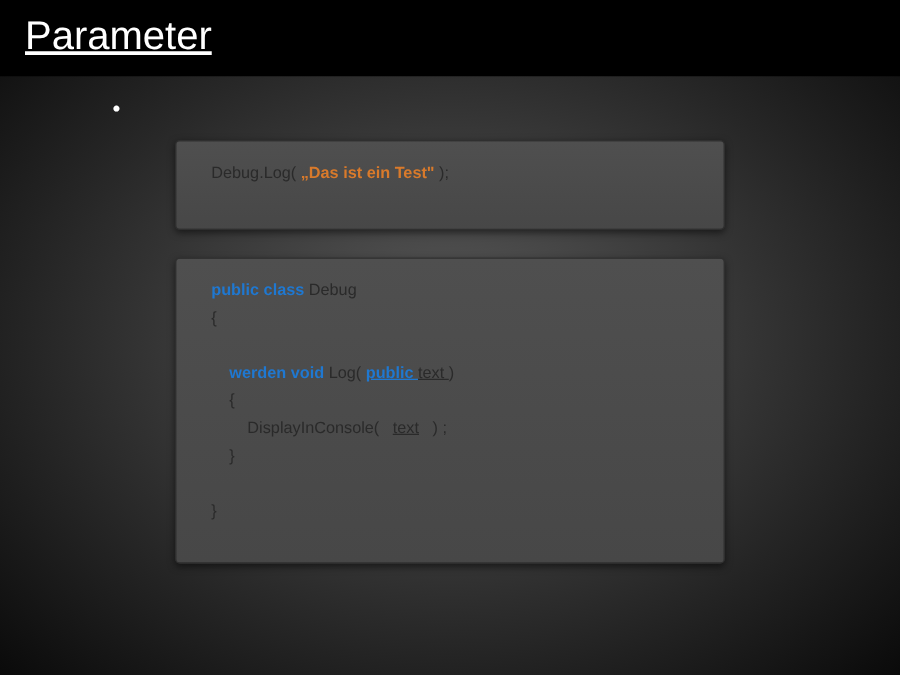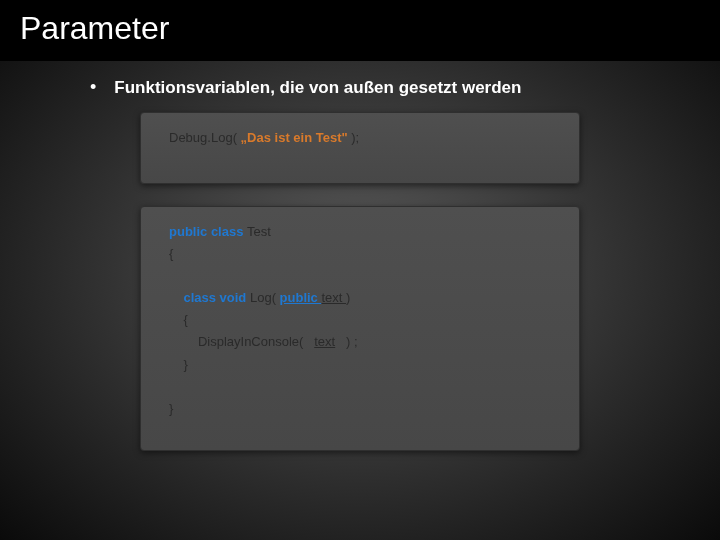--- a/index.html
+++ b/index.html
@@ -13,20 +13,21 @@
     position: relative;
   }
   .title-bar {
     background: #000;
     padding: 10px 20px 14px 20px;
   }
   .title {
     font-size: 32px;
     font-weight: 300;
     color: #fff;
+    text-decoration: underline;
   }
   .bullet-row {
     display: flex;
     align-items: baseline;
     margin: 16px 0 14px 90px;
   }
   .bullet-dot {
     font-size: 18px;
     margin-right: 18px;
     color: #fff;
@@ -63,26 +64,25 @@
 </style>
 </head>
 <body>
 
 <div class="title-bar">
   <div class="title">Parameter</div>
 </div>
 
 <div class="bullet-row">
   <span class="bullet-dot">•</span>
-  <span class="bullet-text">Funktionsvariablen, die von außen gesetzt werden</span>
 </div>
 
 <div class="codebox small"><span class="c-dark">Debug.Log</span><span class="c-dark">( </span><span class="c-str">„Das ist ein Test" </span><span class="c-dark">);</span></div>
 
-<div class="codebox big"><span class="c-kw">public class </span><span class="c-dark">Test</span>
+<div class="codebox big"><span class="c-kw">public class </span><span class="c-dark">Debug</span>
 <span class="c-dark">{</span>
 <span></span>
-<span class="c-kw">    class void </span><span class="c-dark">Log( </span><span class="c-kw c-ul">public </span><span class="c-dark c-ul">text </span><span class="c-dark">)</span>
+<span class="c-kw">    werden void </span><span class="c-dark">Log( </span><span class="c-kw c-ul">public </span><span class="c-dark c-ul">text </span><span class="c-dark">)</span>
 <span class="c-dark">    {</span>
 <span class="c-dark">        DisplayInConsole(   </span><span class="c-dark c-ul">text</span><span class="c-dark">   ) ;</span>
 <span class="c-dark">    }</span>
 <span></span>
 <span class="c-dark">}</span></div>
 
 </body></html>

